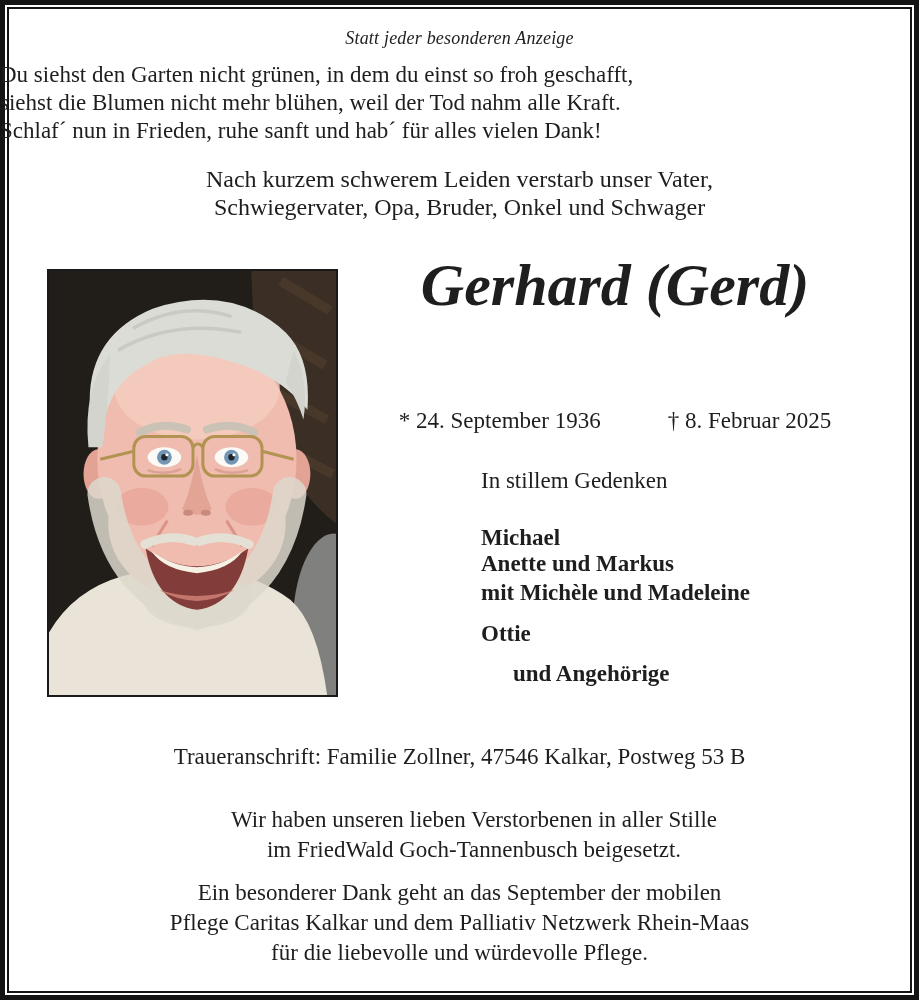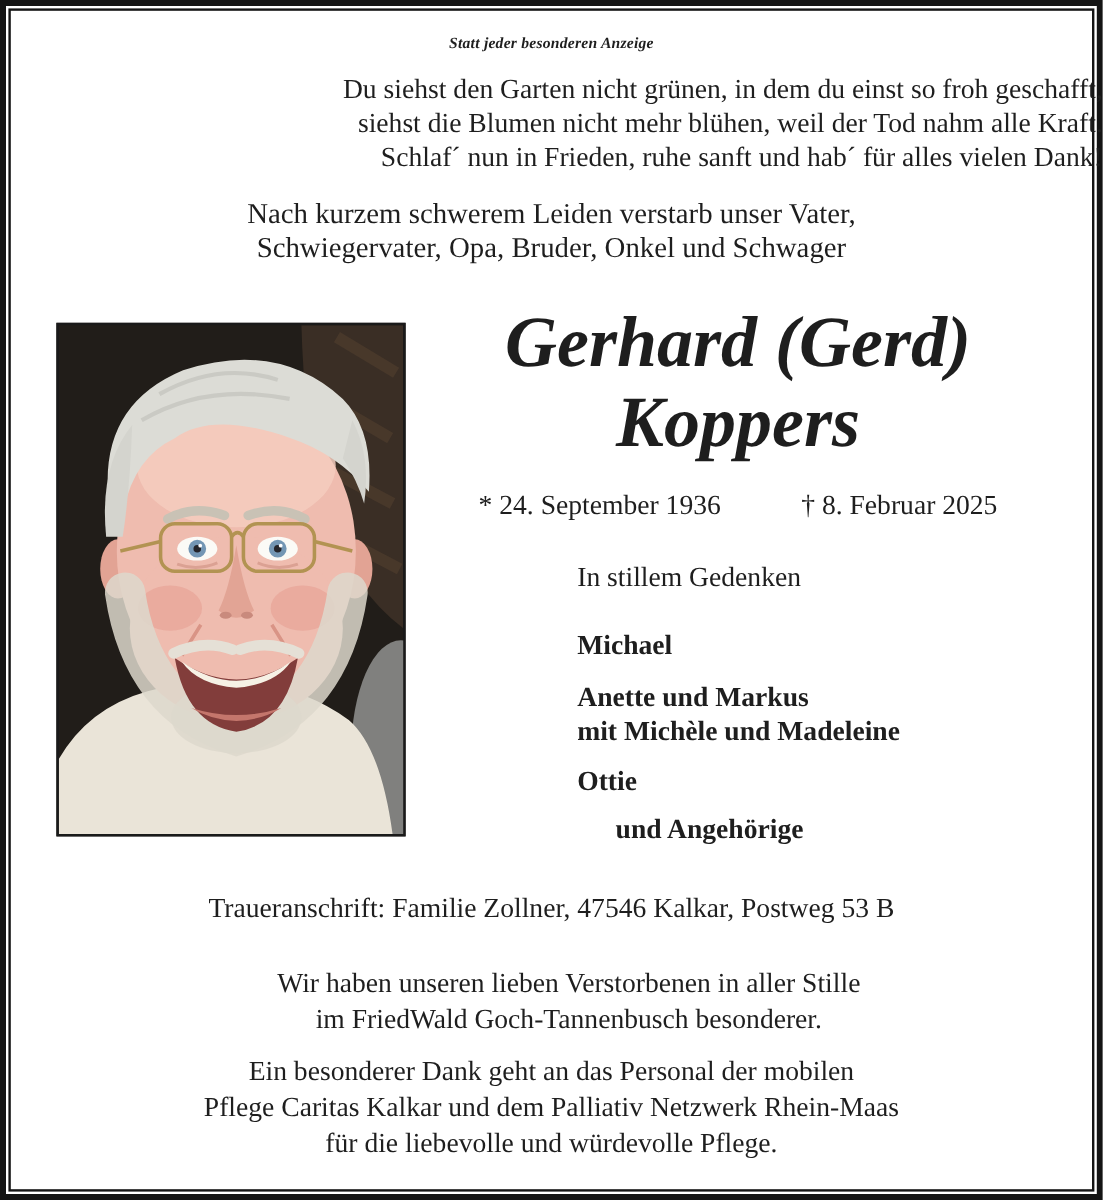--- a/index.html
+++ b/index.html
@@ -28,30 +28,30 @@
     position: absolute;
     inset: 2px;
     border: 2px solid #141414;
     box-sizing: border-box;
   }
   .motto {
     position: absolute;
     left: 0; right: 0;
     top: 28px;
     text-align: center;
-    font-size: 13px;
-    font-weight: bold;
+    font-size: 18px;
+    font-weight: normal;
     font-style: italic;
     letter-spacing: 0.2px;
   }
   .poem {
     position: absolute;
     left: 0; right: 0;
     top: 61px;
-    text-align: right;
+    text-align: left;
     font-size: 23px;
     line-height: 28px;
   }
   .intro {
     position: absolute;
     left: 0; right: 0;
     top: 165px;
     text-align: center;
     font-size: 24px;
     line-height: 28px;
@@ -90,21 +90,21 @@
   }
   .memorial {
     position: absolute;
     left: 481px;
     top: 468px;
     font-size: 23px;
   }
   .memorial .heading { font-size: 23px; }
   .m-line { font-weight: bold; font-size: 23px; }
   .m-michael     { margin-top: 31px; }
-  .m-anette      { margin-top: 17px; }
+  .m-anette      { margin-top: 0; }
   .m-michele     { margin-top: 3px; }
   .m-ottie       { margin-top: 15px; }
   .m-angehoerige { margin-top: 14px; margin-left: 32px; }
   .address {
     position: absolute;
     left: 0; right: 0;
     top: 744px;
     text-align: center;
     font-size: 23px;
   }
@@ -195,42 +195,41 @@
       <path d="M153,273 Q177,264 203,276" stroke="#e5e0d6" stroke-width="9" fill="none" stroke-linecap="round"></path>
       <path d="M44,160 Q28,70 105,38 Q185,12 240,62 Q266,88 262,140 Q235,108 196,95 Q130,72 98,95 Q62,112 54,160 Q48,168 44,160 Z" fill="#dcdcd6"></path>
       <path d="M40,178 Q34,118 62,84 Q60,140 54,178 Z" fill="#d4d4ce"></path>
       <path d="M248,80 Q264,110 258,150 Q252,130 240,112 Z" fill="#d4d4ce"></path>
       <path d="M85,58 Q135,30 185,46 M70,80 Q125,48 195,62" stroke="#c2c2bc" stroke-width="3.5" fill="none" opacity="0.7"></path>
     </svg>
   </div>
 
   <div class="name-block">
     <div>Gerhard (Gerd)</div>
-    <div>Koppers</div>
   </div>
 
   <div class="dates">
     <span>* 24. September 1936</span>
     <span>† 8. Februar 2025</span>
   </div>
 
   <div class="memorial">
     <div class="heading">In stillem Gedenken</div>
     <div class="m-line m-michael">Michael</div>
     <div class="m-line m-anette">Anette und Markus</div>
     <div class="m-line m-michele">mit Michèle und Madeleine</div>
     <div class="m-line m-ottie">Ottie</div>
     <div class="m-line m-angehoerige">und Angehörige</div>
   </div>
 
   <div class="address">Traueranschrift: Familie Zollner, 47546 Kalkar, Postweg 53 B</div>
 
   <div class="burial">
     <div>Wir haben unseren lieben Verstorbenen in aller Stille</div>
-    <div>im FriedWald Goch-Tannenbusch besonderer.</div>
+    <div>im FriedWald Goch-Tannenbusch beigesetzt.</div>
   </div>
 
   <div class="thanks">
-    <div>Ein besonderer Dank geht an das Personal der mobilen</div>
+    <div>Ein besonderer Dank geht an das September der mobilen</div>
     <div>Pflege Caritas Kalkar und dem Palliativ Netzwerk Rhein-Maas</div>
     <div>für die liebevolle und würdevolle Pflege.</div>
   </div>
 </div>
 
 </body></html>

